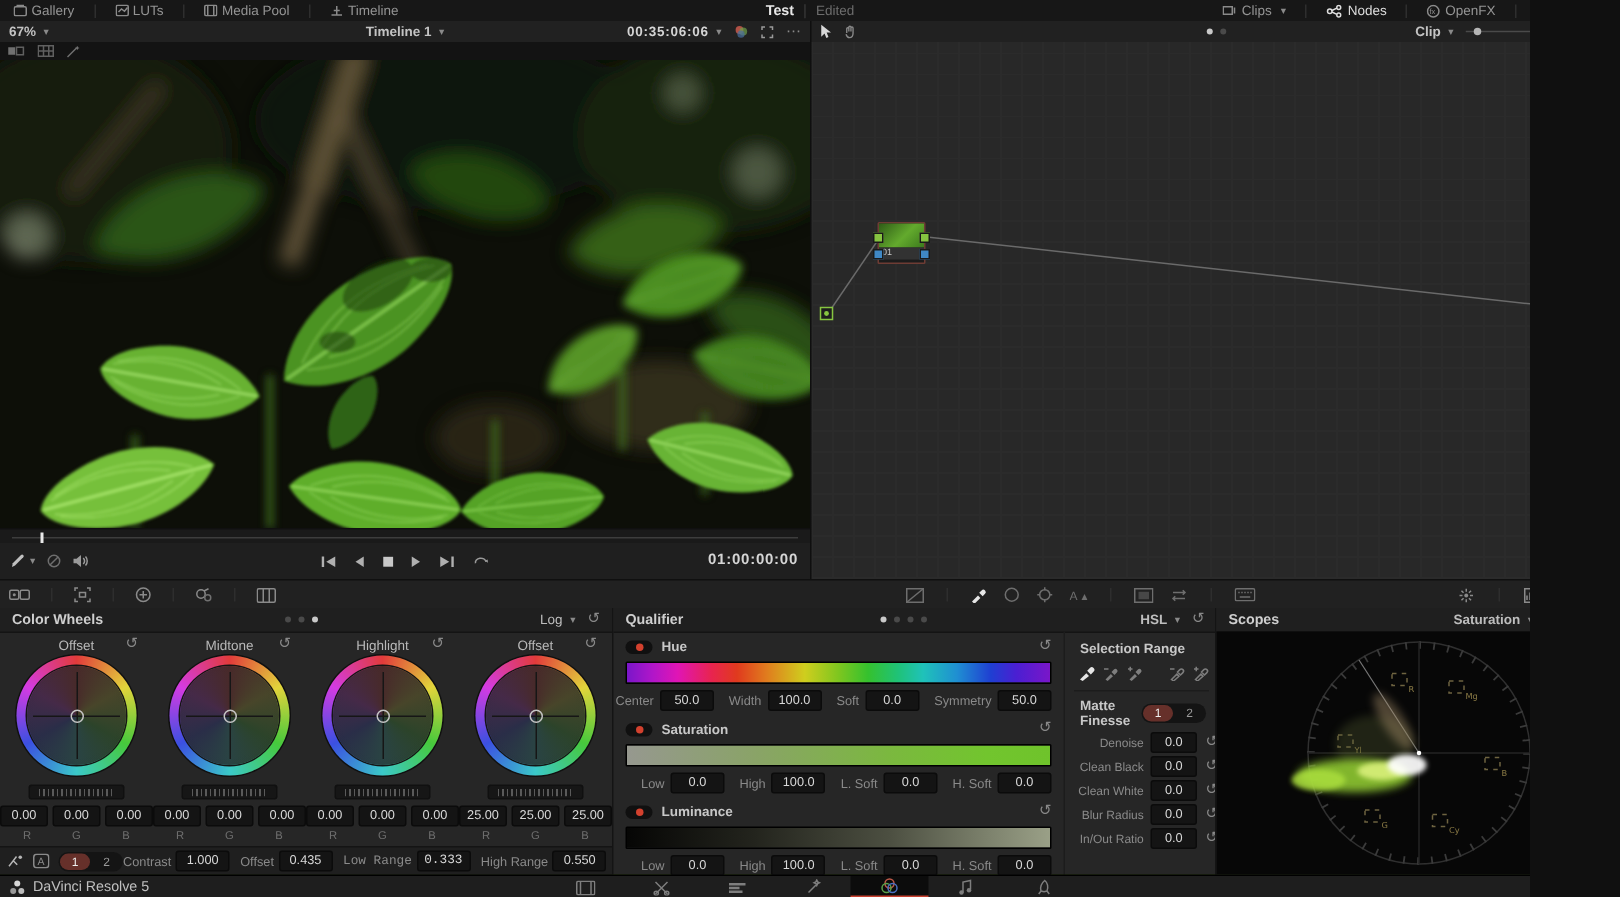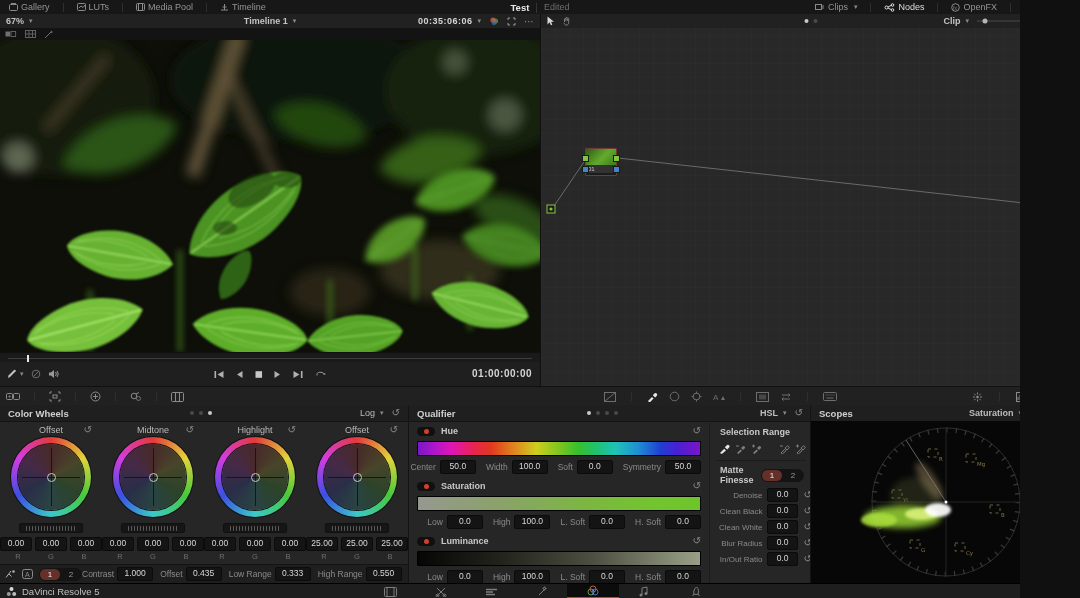--- a/index.html
+++ b/index.html
@@ -666,21 +666,21 @@
       </div>
       <div class="fx" style="margin-left:auto;margin-right:8px;gap:7px;">
         <span class="fx" style="gap:3px;">
             <span class="plabel">Contrast</span>
             <span class="vbox w34">1.000</span>
           </span>
         <span class="fx" style="gap:3px;">
             <span class="plabel">Offset</span>
             <span class="vbox w34">0.435</span>
           </span>
-        <span class="fx" style="gap:3px;">
+        <span class="fx" style="gap:3px;font-family:Liberation Mono, monospace;">
             <span class="plabel">Low Range</span>
             <span class="vbox w34">0.333</span>
           </span>
         <span class="fx" style="gap:3px;">
             <span class="plabel">High Range</span>
             <span class="vbox w34">0.550</span>
           </span>
         <span class="fx" style="gap:3px;">
             <span class="plabel">Sat</span>
             <span class="vbox w34">50.00</span>

